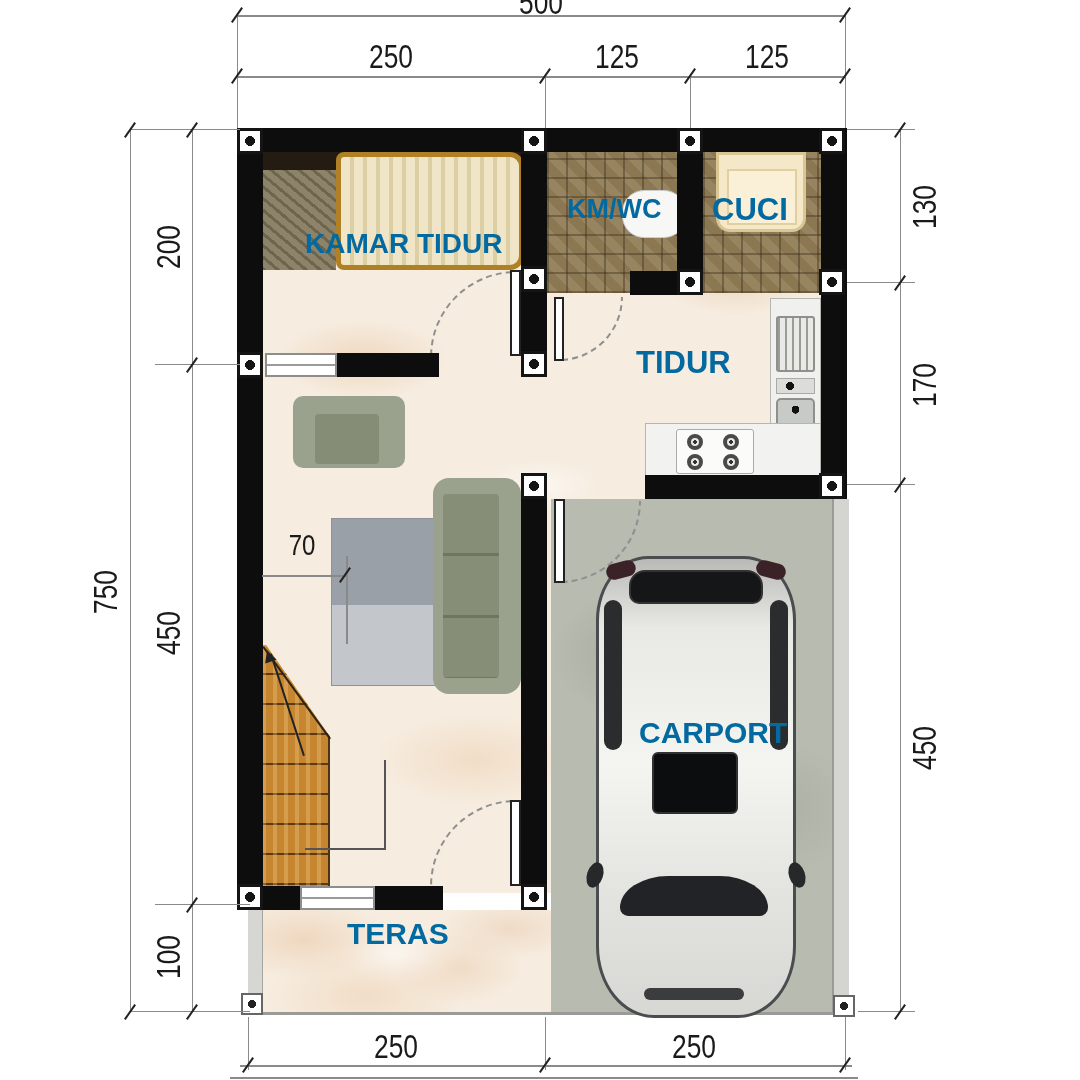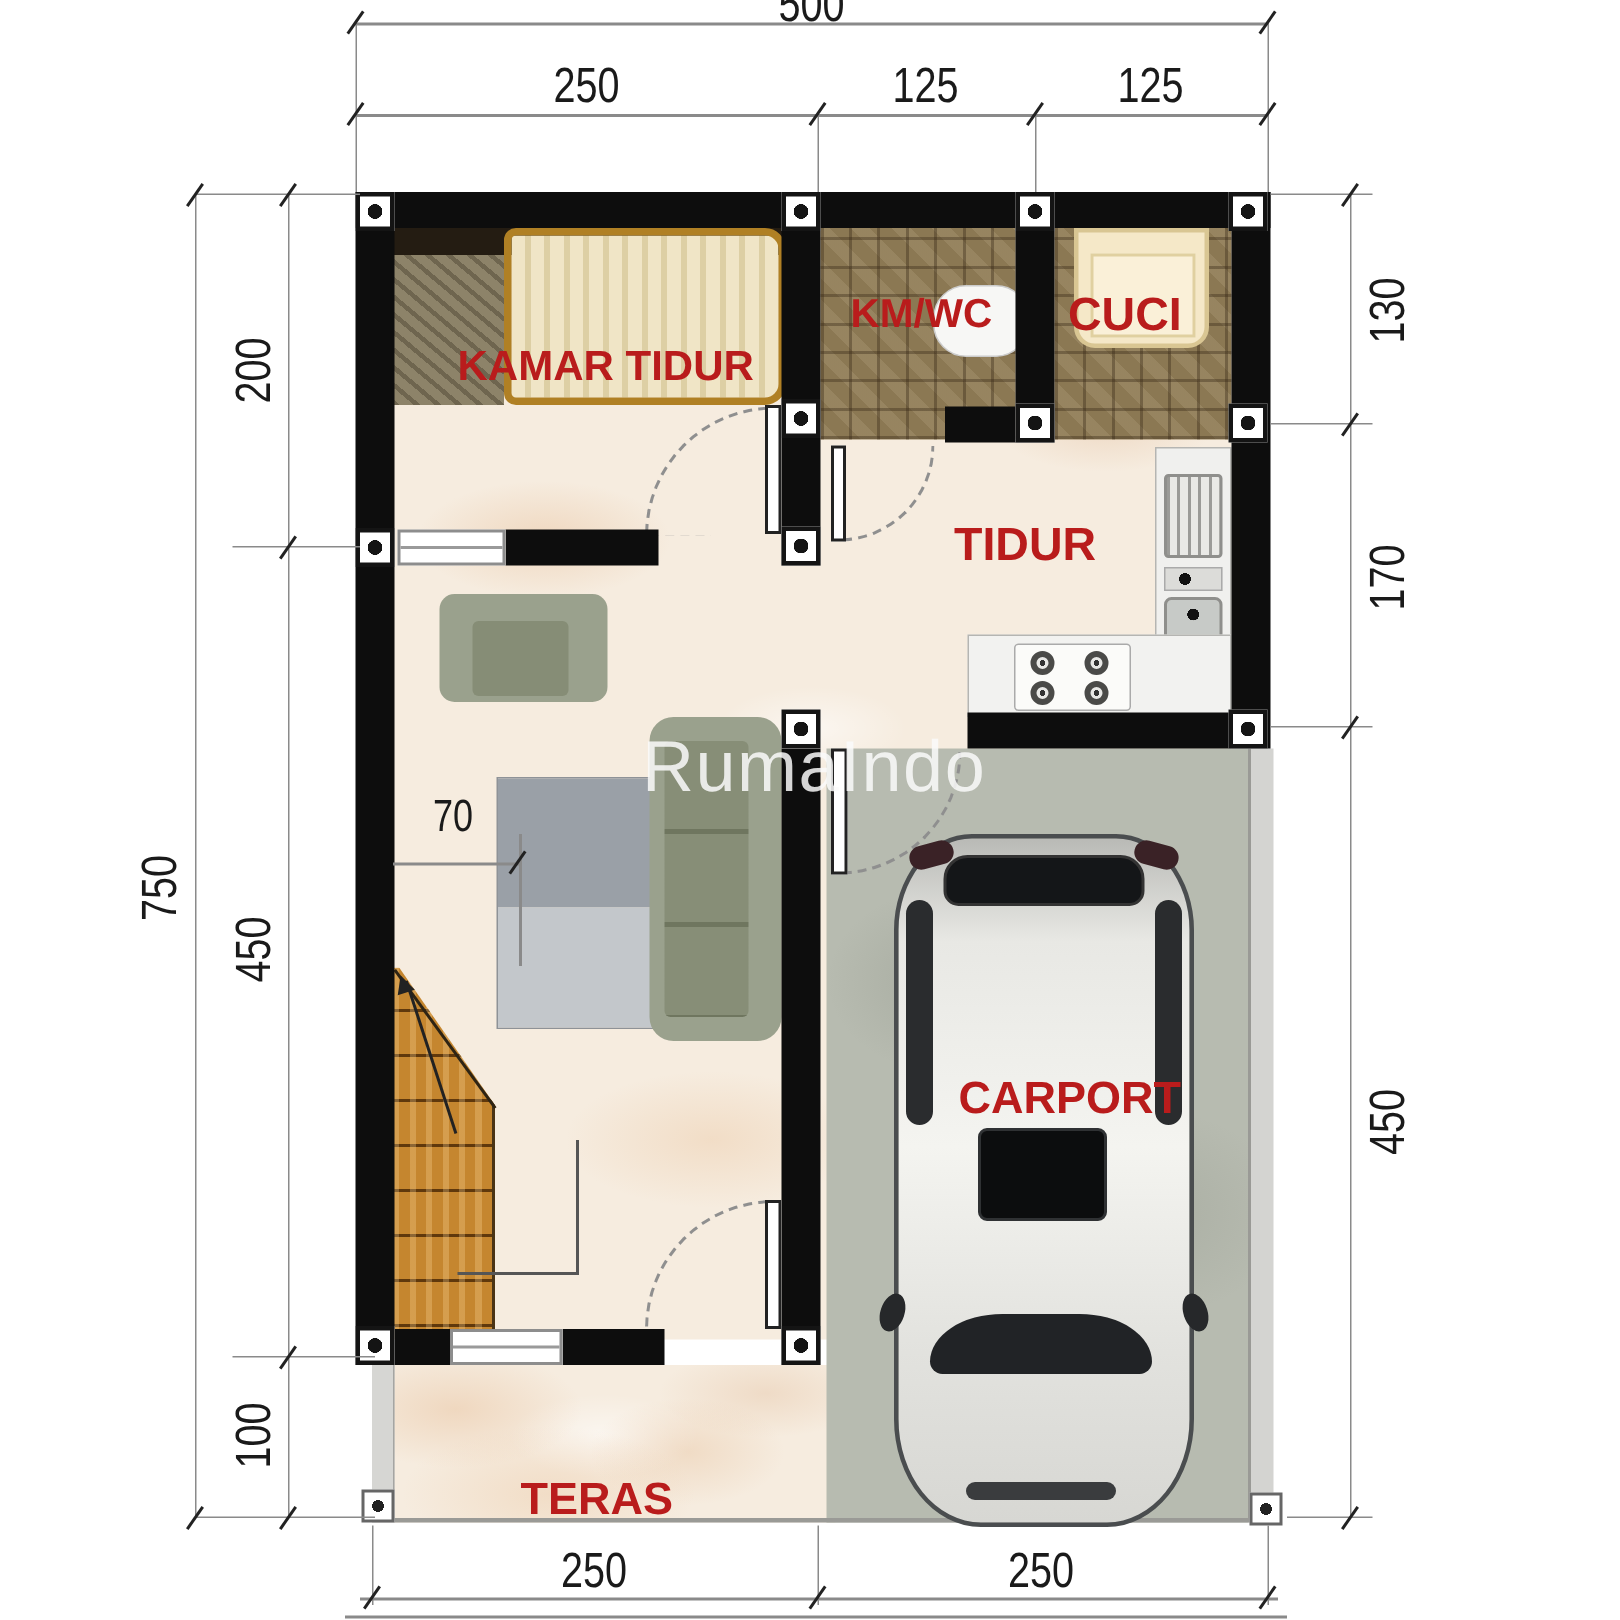--- a/index.html
+++ b/index.html
@@ -38,21 +38,21 @@
   .arcBR{border-bottom:2px dashed #8f8f8f;border-right:2px dashed #8f8f8f;border-bottom-right-radius:100%;}
   
   .dl{position:absolute;background:#8a8a8a;z-index:14;}
   .tk{position:absolute;width:18px;height:2px;background:#222;margin-left:-9px;margin-top:-1px;
       transform:rotate(-55deg);z-index:15;}
   .dim{position:absolute;width:90px;margin-left:-45px;text-align:center;font-size:33px;color:#1a1a1a;
        transform:scaleX(.8);white-space:nowrap;z-index:15;}
   .dimv{position:absolute;width:90px;height:36px;margin-left:-45px;margin-top:-18px;text-align:center;
        font-size:33px;color:#1a1a1a;transform:rotate(-90deg) scaleX(.8);white-space:nowrap;z-index:15;}
   
-  .lab{position:absolute;font-weight:bold;color:#b91c1c;white-space:nowrap;z-index:40;}
+  .lab{position:absolute;font-weight:bold;color:#0369a1;white-space:nowrap;z-index:40;}
   .wm{position:absolute;color:rgba(250,250,250,.85);font-size:48px;letter-spacing:1px;z-index:50;}
   .fz{z-index:8;}
 </style>
 </head>
 <body>
 
 <div id="stage">
 
   <div class="abs marble" style="left:262px;top:152px;width:559px;height:741px;z-index:1"></div>
   <div class="abs tile" style="left:547px;top:152px;width:130px;height:141px;z-index:2"></div>
@@ -159,22 +159,21 @@
     <div class="abs" style="left:-9px;top:306px;width:16px;height:26px;background:#26282a;border-radius:50%;transform:rotate(18deg)"></div>
     <div class="abs" style="left:193px;top:306px;width:16px;height:26px;background:#26282a;border-radius:50%;transform:rotate(-18deg)"></div>
     <div class="abs" style="left:48px;top:432px;width:100px;height:12px;background:#3a3c3e;border-radius:8px"></div>
   </div>
 
   <div class="lab" style="left:305px;top:228px;font-size:28px">KAMAR TIDUR</div>
   <div class="lab" style="left:567px;top:194px;font-size:27px">KM/WC</div>
   <div class="lab" style="left:712px;top:192px;font-size:31px">CUCI</div>
   <div class="lab" style="left:636px;top:345px;font-size:31px">TIDUR</div>
   <div class="lab" style="left:639px;top:716px;font-size:30px">CARPORT</div>
-  <div class="lab" style="left:347px;top:983px;font-size:30px">TERAS</div>
-  <div class="wm" style="left:428px;top:484px">RumaIndo</div>
+  <div class="lab" style="left:347px;top:917px;font-size:30px">TERAS</div>
 
   <div class="dim" style="left:541px;top:-16px">500</div>
   <div class="dl" style="left:237px;top:15px;width:608px;height:2px"></div>
   <div class="tk" style="left:237px;top:15px"></div>
   <div class="tk" style="left:845px;top:15px"></div>
   <div class="dim" style="left:391px;top:38px">250</div>
   <div class="dim" style="left:617px;top:38px">125</div>
   <div class="dim" style="left:767px;top:38px">125</div>
   <div class="dl" style="left:237px;top:76px;width:608px;height:2px"></div>
   <div class="tk" style="left:237px;top:76px"></div>

